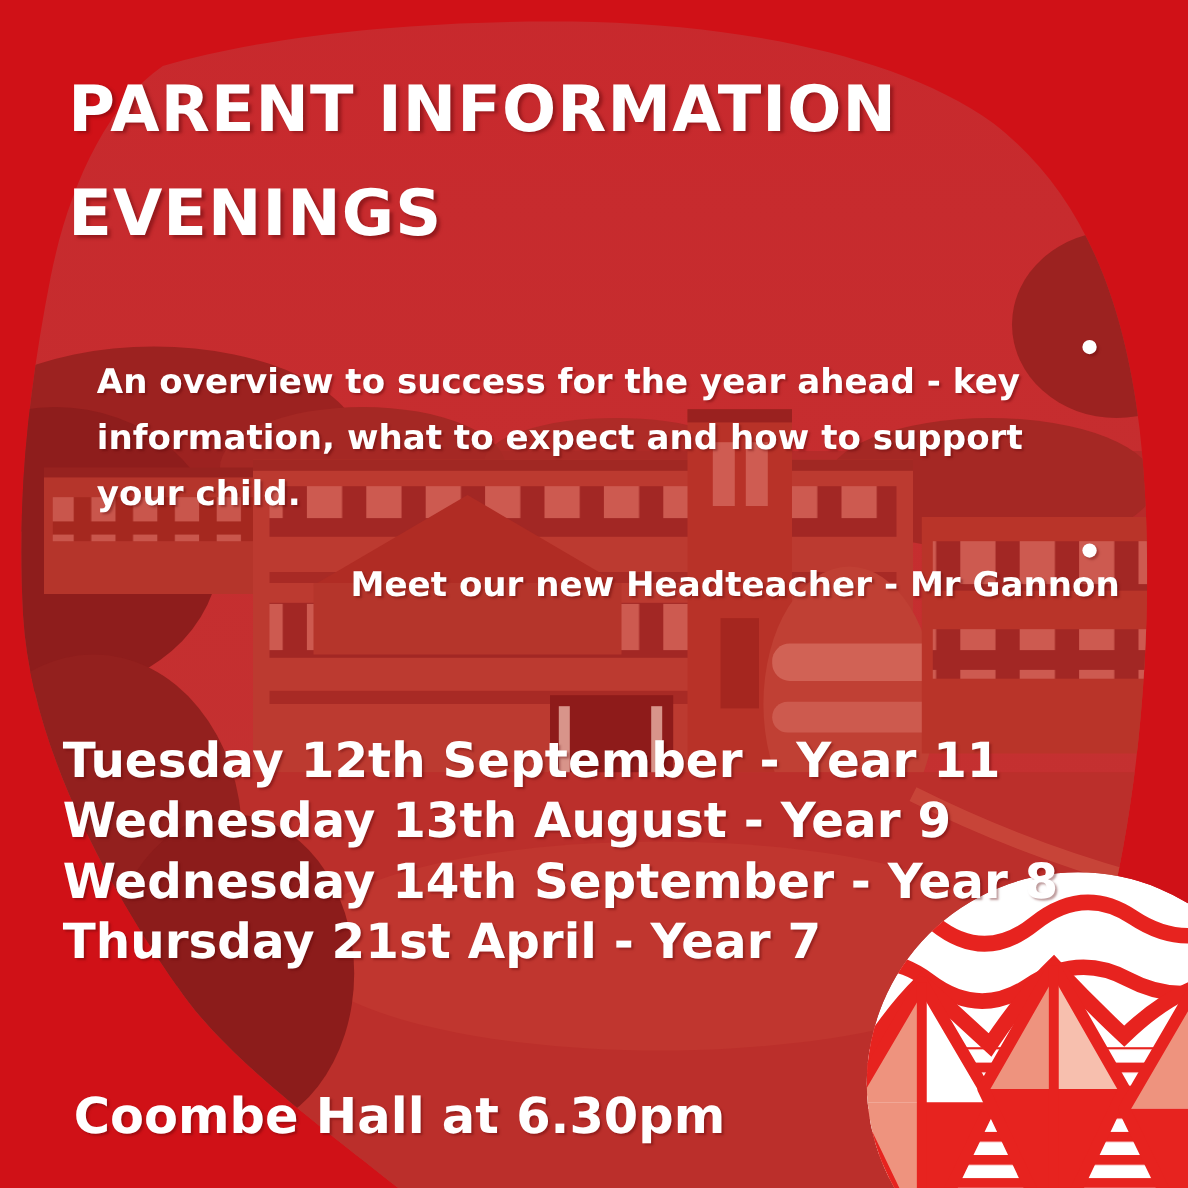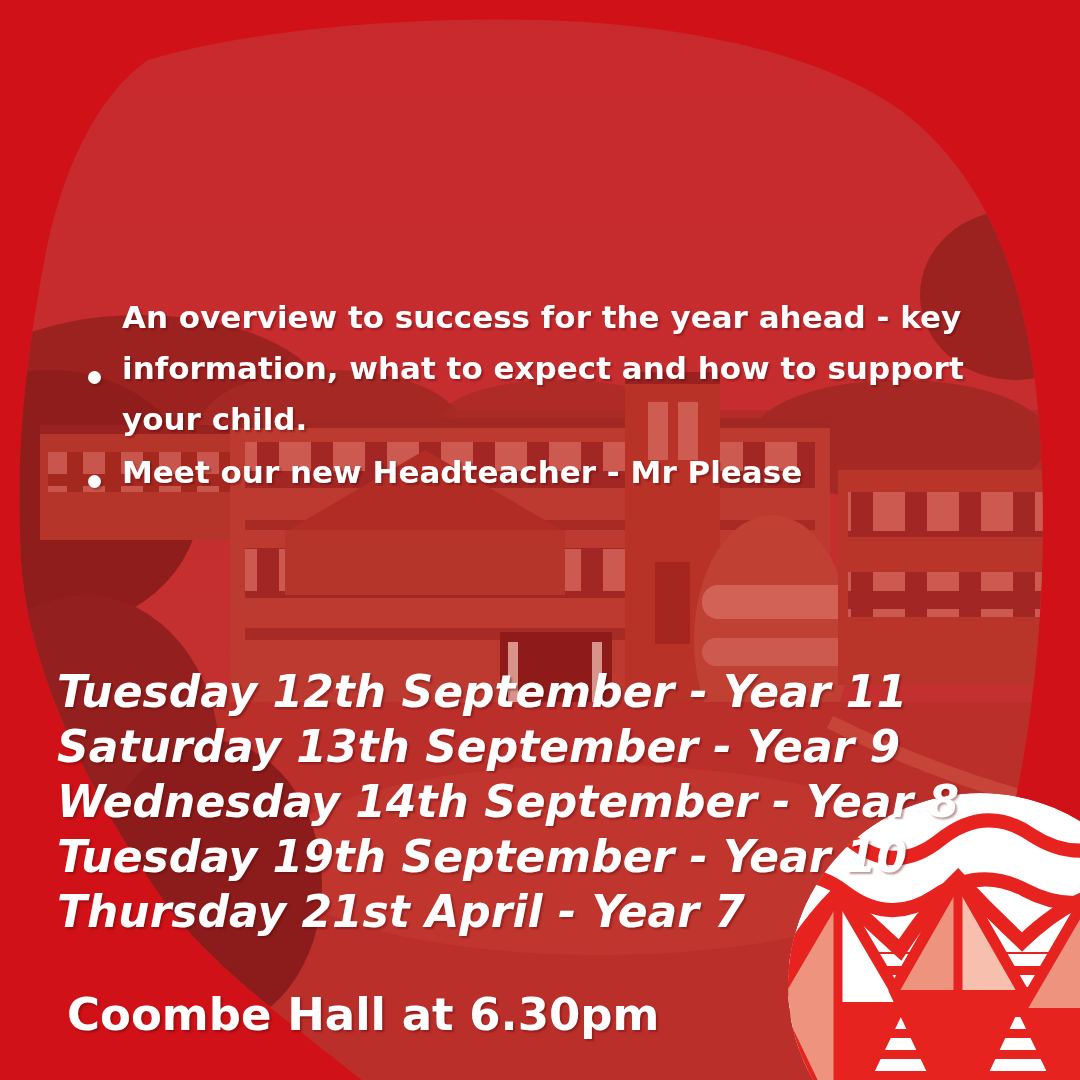--- a/index.html
+++ b/index.html
@@ -10,36 +10,36 @@
     color:#fff;
   }
   svg.layer{position:absolute;left:0;top:0;}
   .content{position:absolute;left:0;top:0;width:1080px;height:1080px;}
   .title{
     position:absolute;left:62px;top:52px;width:900px;
     font-size:58px;line-height:95px;font-weight:700;letter-spacing:1px;
     text-shadow:3px 2px 3px rgba(90,5,8,.45);
   }
   .bullets{position:absolute;left:88px;top:292px;width:930px;}
-  .bullet-row{display:flex;align-items:center;margin-bottom:2px;}
+  .bullet-row{display:flex;align-items:flex-end;margin-bottom:2px;flex-direction:column;}
   .dot{
     flex:0 0 auto;width:13px;height:13px;border-radius:50%;
     background:#fff;margin:17px 21px 0 0;
     box-shadow:2px 2px 2px rgba(90,5,8,.35);
   }
   .bullet-text{
     font-size:31px;line-height:51px;font-weight:700;
     text-shadow:2px 2px 2px rgba(90,5,8,.4);
   }
   .intro{
     position:absolute;left:57px;top:558px;
     font-size:45px;font-weight:700;
     text-shadow:2px 2px 2px rgba(90,5,8,.4);
   }
-  .schedule{position:absolute;left:57px;top:664px;font-style:italic;}
+  .schedule{position:absolute;left:57px;top:664px;}
   .schedule div{
     font-size:44px;line-height:55px;font-weight:700;
     text-shadow:2px 2px 2px rgba(90,5,8,.4);
     white-space:nowrap;
   }
   .venue{
     position:absolute;left:67px;top:988px;
     font-size:45px;font-weight:700;
     text-shadow:2px 2px 2px rgba(90,5,8,.4);
   }
@@ -175,37 +175,40 @@
         <polygon points="1022,1008 1086,1140 1086,1008" fill="#e7231f"></polygon>
         <polygon points="1150,1008 1086,1140 1086,1008" fill="#e7231f"></polygon>
         <polygon points="1086,898 1022,1008 1086,1140 1150,1008" fill="none" stroke="#e7231f" stroke-width="11" stroke-linejoin="round"></polygon>
         <line x1="1086" y1="898" x2="1086" y2="1140" stroke="#e7231f" stroke-width="9"></line>
       </g>
     </g>
   </svg>
 
   <div class="content">
 
+    <div class="title">
+      <div>PARENT INFORMATION</div>
+      <div>EVENINGS</div>
+    </div>
 
     <div class="bullets">
       <div class="bullet-row">
         <span class="dot"></span>
         <span class="bullet-text">An overview to success for the year ahead - key information, what to expect and how to support your child.</span>
       </div>
       <div class="bullet-row">
         <span class="dot"></span>
-        <span class="bullet-text">Meet our new Headteacher - Mr Please</span>
+        <span class="bullet-text">Meet our new Headteacher - Mr Gannon</span>
       </div>
     </div>
 
 
     <div class="schedule">
       <div>Tuesday 12th September - Year 11</div>
-      <div>Saturday 13th September - Year 9</div>
+      <div>Wednesday 13th August - Year 9</div>
       <div>Wednesday 14th September - Year 8</div>
-      <div>Tuesday 19th September - Year 10</div>
       <div>Thursday 21st April - Year 7</div>
     </div>
 
     <div class="venue">Coombe Hall at 6.30pm</div>
 
   </div>
 </div>
 
 </body></html>

